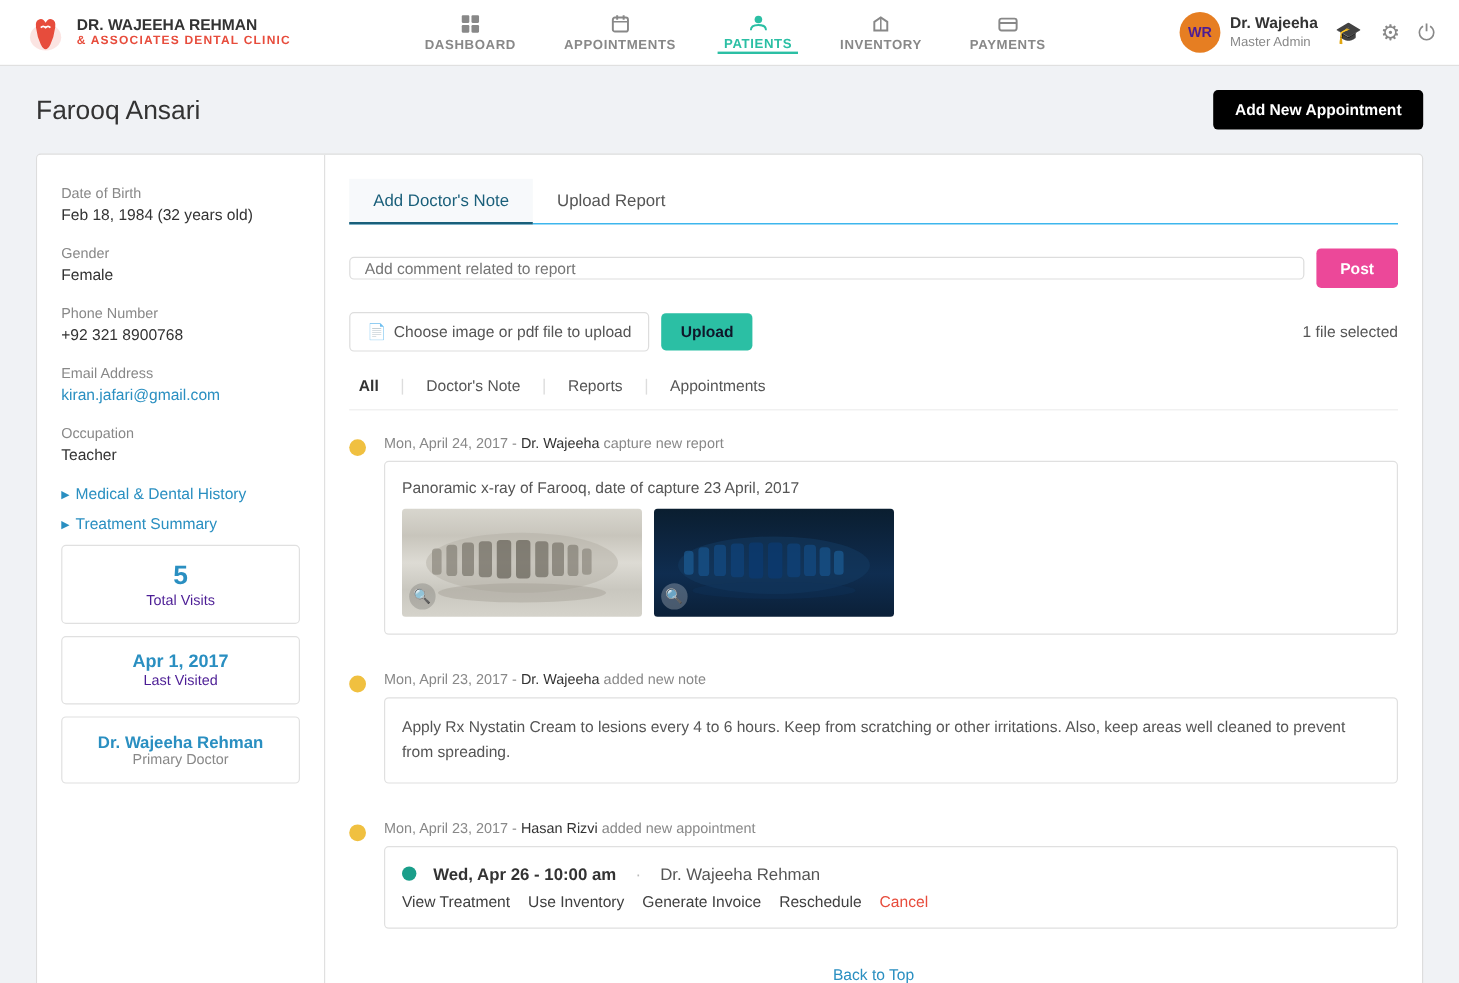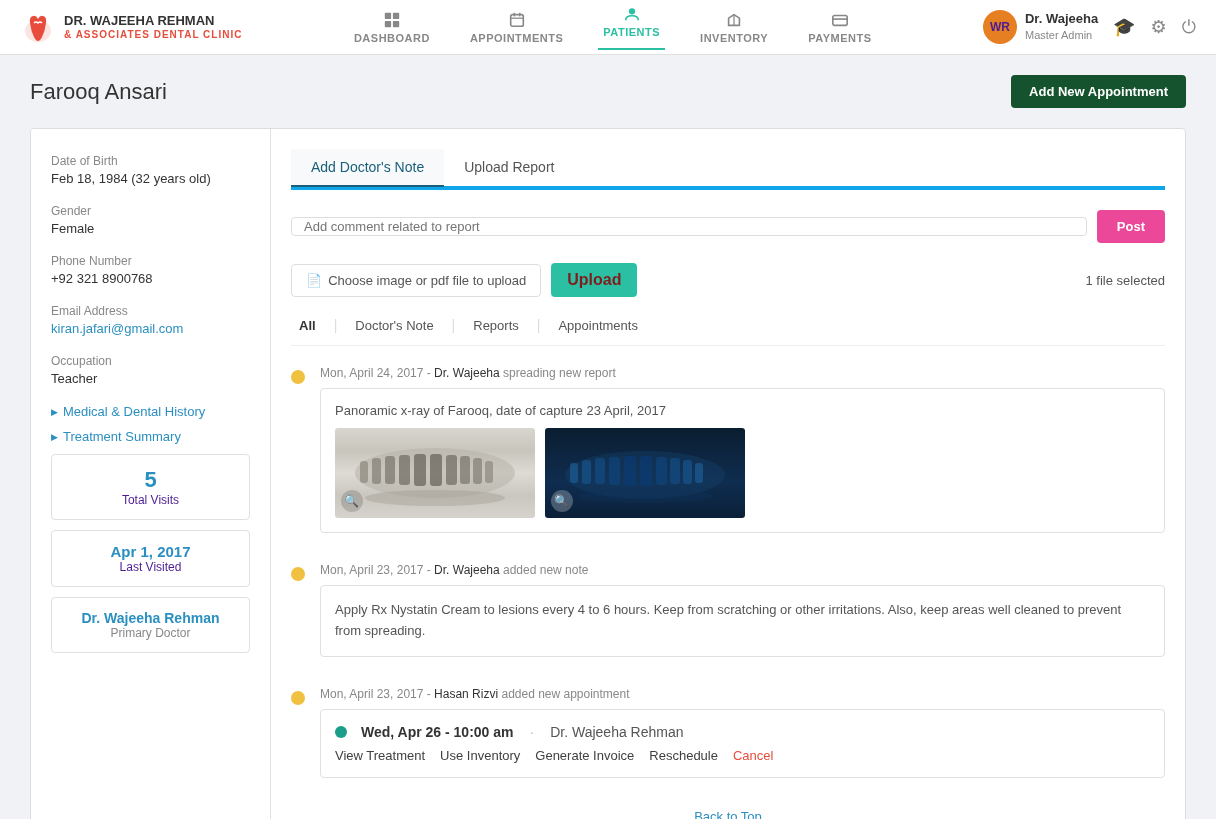--- a/index.html
+++ b/index.html
@@ -7,38 +7,38 @@
 
     
     .header { background: #fff; border-bottom: 1px solid #e0e0e0; display: flex; align-items: center; padding: 0 20px; height: 55px; justify-content: space-between; }
     .logo-area { display: flex; align-items: center; gap: 8px; }
     .logo-icon { width: 36px; height: 36px; }
     .logo-text { line-height: 1.2; }
     .logo-name { font-size: 13px; font-weight: 700; color: #333; }
     .logo-sub { font-size: 10px; color: #e74c3c; font-weight: 600; letter-spacing: 1px; }
     .nav { display: flex; align-items: center; gap: 30px; }
     .nav-item { display: flex; flex-direction: column; align-items: center; gap: 3px; cursor: pointer; padding: 0 5px; color: #888; font-size: 11px; font-weight: 600; text-transform: uppercase; letter-spacing: 0.5px; text-decoration: none; }
-    .nav-item.active { color: #2bbfa4; border-bottom: 2px solid #2bbfa4; padding-bottom: 10px; }
+    .nav-item.active { color: #2bbfa4; border-bottom: 2px solid #2bbfa4; padding-bottom: 0; }
     .nav-item svg { width: 18px; height: 18px; fill: currentColor; }
     .header-right { display: flex; align-items: center; gap: 15px; }
     .user-badge { display: flex; align-items: center; gap: 8px; }
     .user-avatar { width: 34px; height: 34px; border-radius: 50%; background: #e67e22; color: #4c1d95; font-size: 12px; font-weight: 700; display: flex; align-items: center; justify-content: center; text-align: center; }
     .user-info { line-height: 1.3; }
     .user-name { font-size: 13px; font-weight: 600; color: #333; }
     .user-role { font-size: 11px; color: #888; }
     .header-icon { color: #888; cursor: pointer; font-size: 18px; }
 
     
     .page { padding: 20px 30px; }
     .page-header { display: flex; align-items: center; justify-content: space-between; margin-bottom: 20px; }
     .page-title { font-size: 22px; font-weight: 400; color: #333; }
     .page-actions { display: flex; gap: 10px; }
     .btn { padding: 9px 18px; border-radius: 4px; border: none; cursor: pointer; font-size: 13px; font-weight: 600; }
     .btn-secondary { background: #1a7fa8; color: #fff; }
-    .btn-primary { background: #14532d; color: #fff; }
+    .btn-primary { background: #000000; color: #fff; }
 
     
     .main-layout { display: flex; gap: 0; background: #fff; border-radius: 4px; border: 1px solid #ddd; overflow: hidden; }
 
     
     .sidebar { width: 240px; flex-shrink: 0; padding: 25px 20px; border-right: 1px solid #e0e0e0; background: #fff; }
     .field-group { margin-bottom: 18px; }
     .field-label { font-size: 12px; color: #888; margin-bottom: 3px; }
     .field-value { font-size: 13px; color: #333; }
     .field-value.link { color: #2a8fc1; }
@@ -47,30 +47,30 @@
     .stats-box { border: 1px solid #e0e0e0; border-radius: 4px; padding: 12px; text-align: center; margin-bottom: 10px; }
     .stats-number { font-size: 22px; font-weight: 600; color: #2a8fc1; }
     .stats-label { font-size: 12px; color: #4c1d95; }
     .stats-date { font-size: 15px; font-weight: 600; color: #2a8fc1; }
     .doctor-box { border: 1px solid #e0e0e0; border-radius: 4px; padding: 12px; text-align: center; }
     .doctor-name { font-size: 14px; font-weight: 600; color: #2a8fc1; }
     .doctor-role { font-size: 12px; color: #888; }
 
     
     .content-area { flex: 1; padding: 20px; }
-    .tabs { display: flex; border-bottom: 4px solid #0ea5e9; margin-bottom: 20px; }
+    .tabs { display: flex; border-bottom: 1px solid #0ea5e9; margin-bottom: 20px; }
     .tab { padding: 10px 20px; cursor: pointer; font-size: 14px; font-weight: 500; color: #555; border-bottom: 2px solid transparent; margin-bottom: -1px; }
     .tab.active { color: #1a5f7a; border-bottom: 2px solid #1a5f7a; background: #f7f9fb; }
     .comment-row { display: flex; gap: 10px; margin-bottom: 20px; align-items: center; }
     .comment-input { flex: 1; padding: 1px 12px; border: 1px solid #ddd; border-radius: 4px; font-size: 13px; color: #aaa; }
     .btn-post { background: #ec4899; color: #fff; border: none; padding: 9px 20px; border-radius: 4px; cursor: pointer; font-size: 13px; font-weight: 600; }
     .upload-row { display: flex; align-items: center; gap: 10px; margin-bottom: 20px; }
     .upload-choose { border: 1px solid #ddd; padding: 8px 14px; border-radius: 4px; background: #fff; cursor: pointer; font-size: 13px; color: #555; display: flex; align-items: center; gap: 6px; }
     .upload-choose-icon { color: #888; }
-    .btn-upload { background: #2bbfa4; color: #7f1d1d; border: none; padding: 8px 16px; border-radius: 4px; cursor: pointer; font-size: 16px; font-weight: 600; }
+    .btn-upload { background: #2bbfa4; color: #0f172a; border: none; padding: 8px 16px; border-radius: 4px; cursor: pointer; font-size: 13px; font-weight: 600; }
     .file-selected { font-size: 13px; color: #555; margin-left: auto; }
     .filter-row { display: flex; align-items: center; gap: 10px; margin-bottom: 20px; padding-bottom: 12px; border-bottom: 1px solid #eee; }
     .filter-btn { background: none; border: none; cursor: pointer; font-size: 13px; color: #555; padding: 0 8px; }
     .filter-btn.active { color: #333; font-weight: 600; }
     .filter-sep { color: #ddd; }
 
     
     .timeline { position: relative; }
     .timeline-entry { display: flex; gap: 15px; margin-bottom: 30px; }
     .timeline-dot { width: 14px; height: 14px; border-radius: 50%; background: #f0c040; flex-shrink: 0; margin-top: 4px; }
@@ -249,21 +249,21 @@
       </div>
 
       <div class="timeline">
 
         <div class="timeline-entry">
           <div class="timeline-dot"></div>
           <div class="timeline-body">
             <div class="timeline-meta">
               <span>Mon, April 24, 2017 - </span>
               <strong>Dr. Wajeeha</strong>
-              <span> spreading new report</span>
+              <span> capture new report</span>
             </div>
             <div class="timeline-card">
               <div class="xray-title">Panoramic x-ray of Farooq, date of capture 23 April, 2017</div>
               <div class="xray-images">
 
                 <div class="xray-img" style="background: linear-gradient(180deg, #d8d6ce 0%, #c8c5bc 25%, #dddbd4 50%, #c9c7bf 75%, #d5d3cb 100%);">
                   <svg width="190" height="80" viewBox="0 0 190 80" style="position:absolute;">
                     <ellipse cx="95" cy="40" rx="80" ry="25" fill="rgba(180,175,165,0.5)"></ellipse>
                     <rect x="20" y="28" width="8" height="22" rx="3" fill="rgba(140,135,125,0.7)"></rect>
                     <rect x="32" y="25" width="9" height="26" rx="3" fill="rgba(130,125,115,0.7)"></rect>

